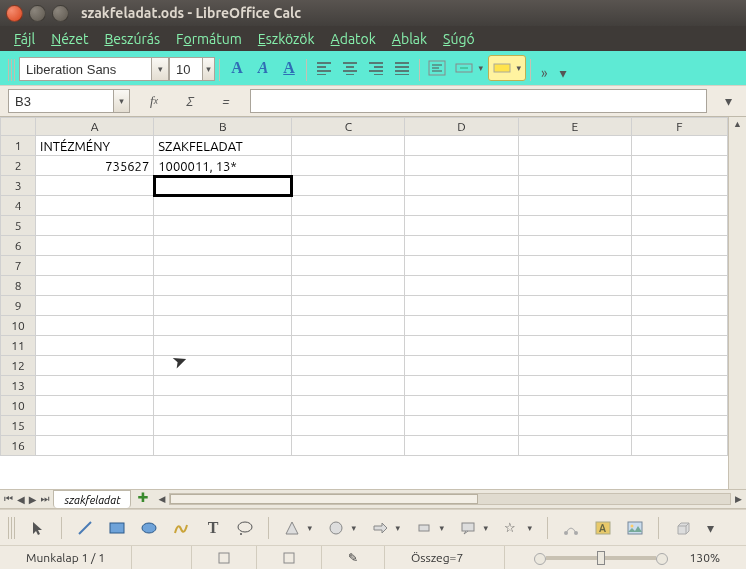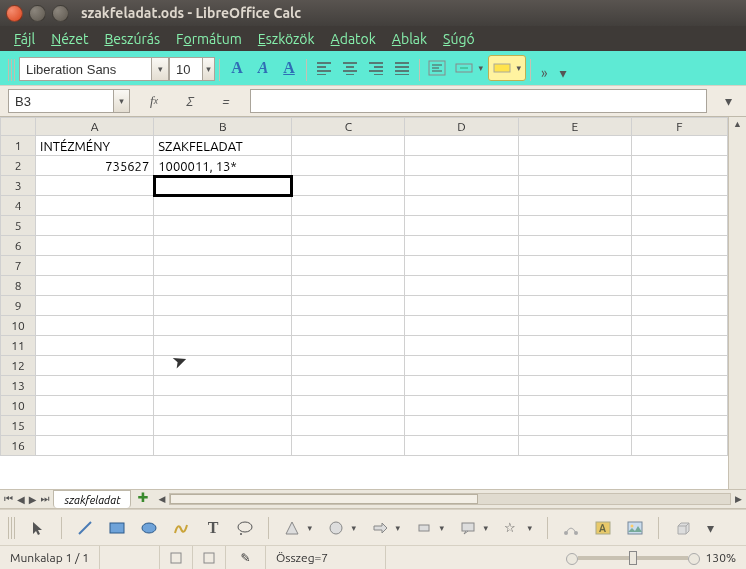--- a/index.html
+++ b/index.html
@@ -62,21 +62,21 @@
   .addtab{ color:#3a8a2e; padding:0 6px; font-size:13px;}
   .hscroll{ flex:1; display:flex; align-items:center; justify-content:flex-end; gap:4px; padding:0 4px;}
   .hscroll .track{ flex:1; height:12px; background:#e0dbcf; border:1px solid #c8c1b2; position:relative;}
   .hscroll .thumb{ position:absolute; left:0; top:0; bottom:0; width:55%; background:#f3efe6; border:1px solid #b7b09f;}
   
   
   .drawbar{ height:36px; background:#f0ebe2; display:flex; align-items:center; padding:4px 8px; gap:6px; border-top:1px solid #d7d1c4;}
   
   
   .status{ height:24px; background:#f0ebe2; border-top:1px solid #d7d1c4; display:flex; align-items:center; font-size:12px; color:#333; }
-  .status .seg{ padding:0 10px; border-right:1px solid #d2ccbe; height:100%; display:flex; align-items:center;}
+  .status .seg{ padding:0 26px; border-right:1px solid #d2ccbe; height:100%; display:flex; align-items:center;}
   .status .spacer{flex:1;}
   .zoom-slider{ width:110px; height:4px; background:#c8c1b2; position:relative; margin:0 8px;}
   .zoom-slider::before, .zoom-slider::after{ content:""; position:absolute; width:10px; height:10px; top:-3px; border-radius:50%; background:#ece8de; border:1px solid #aaa;}
   .zoom-slider::before{ left:-12px;} .zoom-slider::after{ right:-12px;}
   .zoom-slider .knob{ position:absolute; left:50%; top:-5px; width:8px; height:14px; background:#ece8de; border:1px solid #888; transform:translateX(-50%);}
   
   .icon-A{ font-family:"Liberation Serif",serif; font-weight:bold; font-size:16px;}
 </style>
 </head>
 <body>

